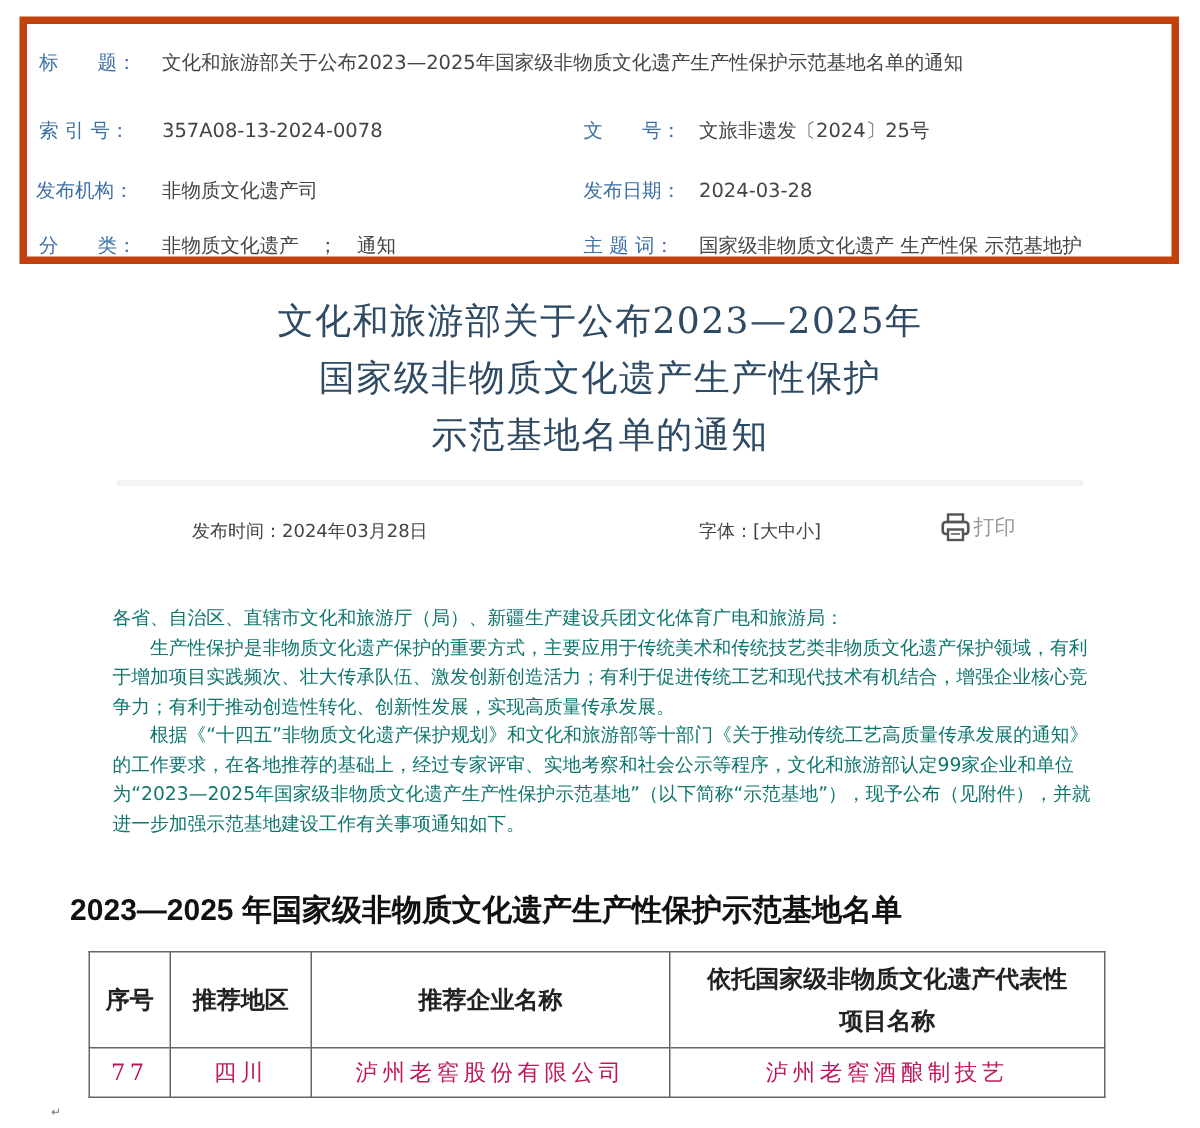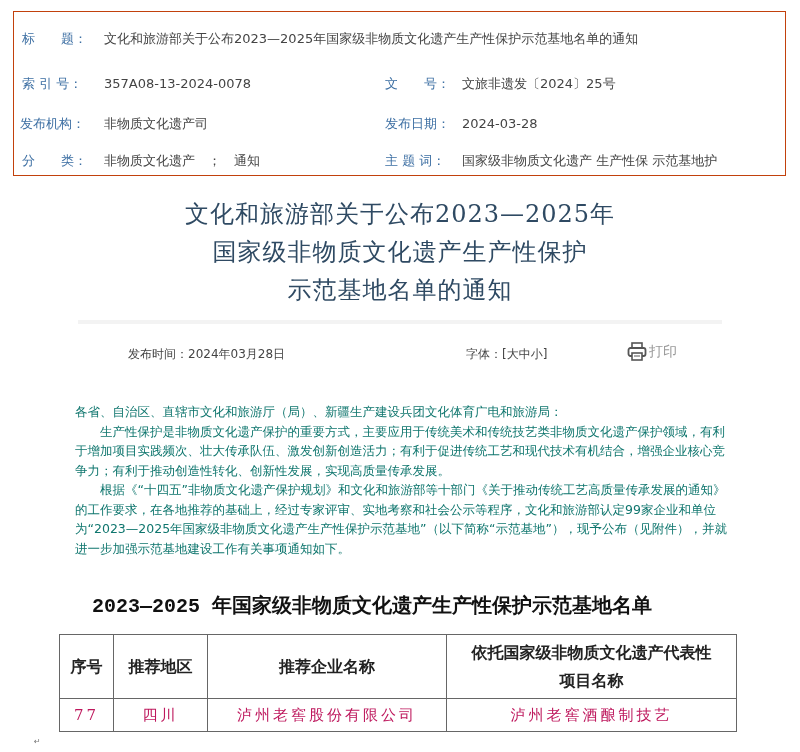--- a/index.html
+++ b/index.html
@@ -1,21 +1,21 @@
 <!DOCTYPE html>
 <html><head>
 <meta charset="utf-8">
 <style>
   * { box-sizing: border-box; margin: 0; padding: 0; }
   html, body { width: 800px; height: 752px; background: #ffffff; overflow: hidden; }
   body { font-family: "DejaVu Sans", "Liberation Sans", sans-serif; color: #333; position: relative; }
 
   .meta-box {
     position: absolute; left: 13px; top: 11px; width: 505px; height: 165px;
-    border: 1px solid #c2410c; background: #fff;
+    border: 5px solid #c2410c; background: #fff;
   }
   .meta-box { width: 504px; }
   .meta-row { position: absolute; left: 0; height: 22px; font-size: 13px; line-height: 22px; white-space: nowrap; }
   .meta-label { position: absolute; color: #3d6fa3; font-size: 13px; }
   .meta-value { position: absolute; color: #444; font-size: 13px; }
 
   .doc-title {
     position: absolute; left: 0; width: 800px; top: 195px; text-align: center;
     font-family: "DejaVu Serif", "Liberation Serif", serif; font-size: 24px; line-height: 38px;
     color: #2f4a63; letter-spacing: 1px;
@@ -27,21 +27,21 @@
   .info-bar { position: absolute; top: 344px; height: 20px; font-size: 12px; color: #444; line-height: 20px; }
   .print-btn { position: absolute; left: 626px; top: 340px; height: 24px; display: flex; align-items: center; color: #999; font-size: 14px; cursor: pointer; }
   .print-btn svg { width: 22px; height: 22px; margin-right: 1px; }
 
   .body-text { position: absolute; left: 75px; top: 402px; width: 660px; font-size: 12.5px; line-height: 19.5px; color: #0f766e; }
   .body-text p { margin: 0; }
   .body-text p.indent { text-indent: 25px; }
 
   .list-title {
     position: absolute; left: 0; width: 648px; top: 592px; text-align: center;
-    font-family: Liberation Mono, monospace; font-weight: bold; font-size: 20px; color: #111; line-height: 30px; margin-left: 48px;
+    font-family: Liberation Sans, sans-serif; font-weight: bold; font-size: 20px; color: #111; line-height: 30px;
   }
 
   table.base-table {
     position: absolute; left: 27px; top: 634px; border-collapse: collapse;
     font-family: "DejaVu Sans", "Liberation Sans", sans-serif;
     margin-left: 32px;
   }
   table.base-table th, table.base-table td { border: 1.5px solid #666; text-align: center; }
   table.base-table th { font-weight: bold; color: #222; font-size: 16px; height: 64px; line-height: 28px; }
   table.base-table td { color: #be185d; font-size: 15px; height: 33px; letter-spacing: 3px; }

